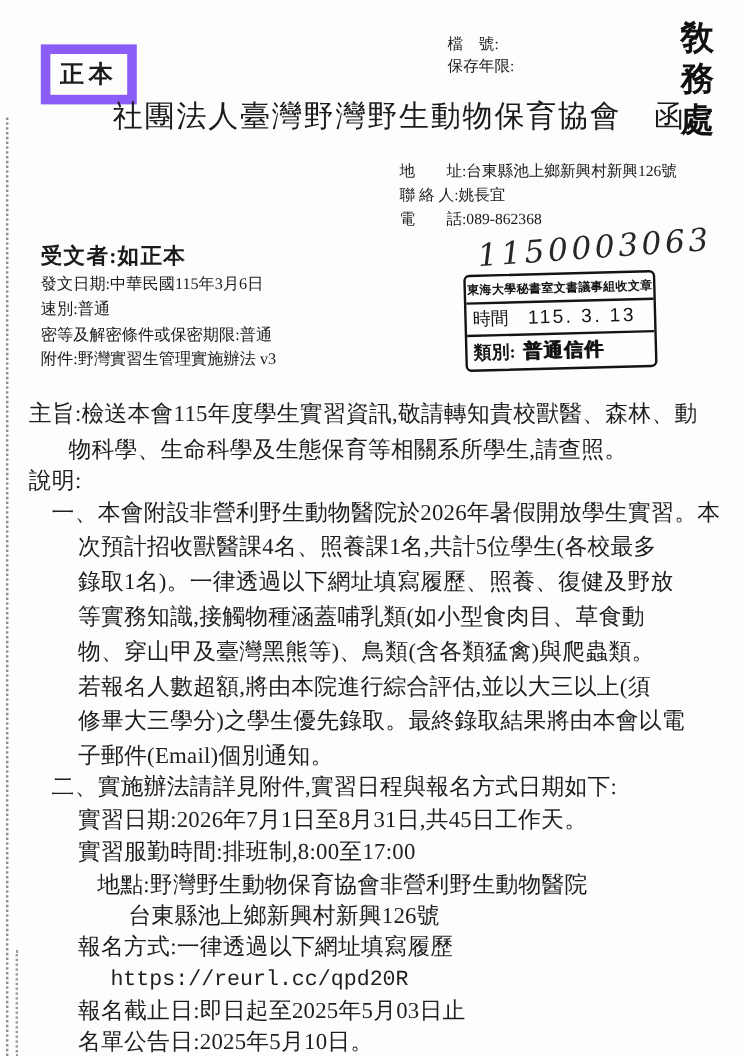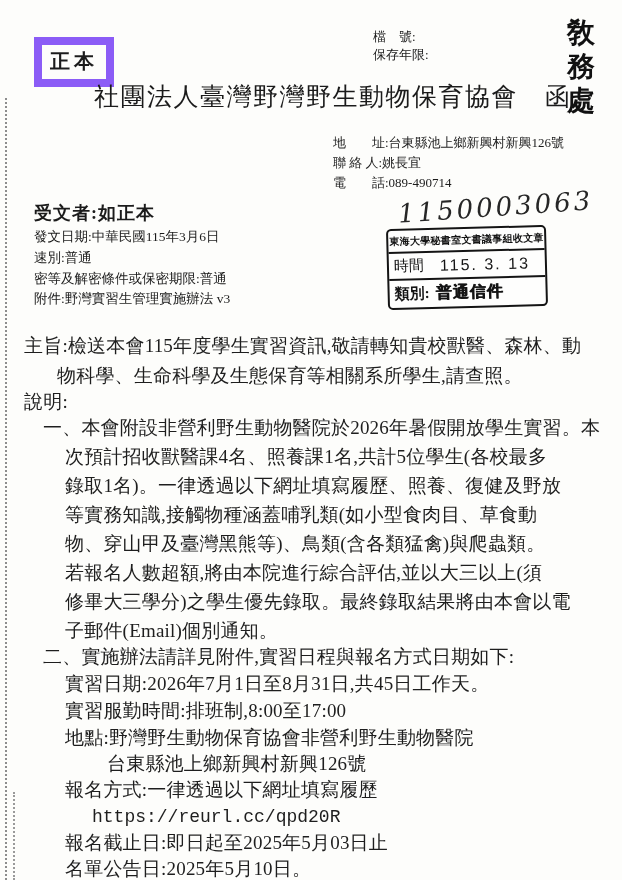--- a/index.html
+++ b/index.html
@@ -89,21 +89,21 @@
       <div>處</div>
     </div>
 
   <div class="abs doc-title">
     <span>社團法人臺灣野灣野生動物保育協會</span><span class="gap"></span><span>函</span>
   </div>
 
   <div class="abs sender">
       <div>地　　址:台東縣池上鄉新興村新興126號</div>
       <div>聯 絡 人:姚長宜</div>
-      <div>電　　話:089-490714</div>
+      <div>電　　話:089-862368</div>
     </div>
 
   <div class="abs recipient">受文者:如正本</div>
 
   <div class="abs meta">
       <div>發文日期:中華民國115年3月6日</div>
       <div>速別:普通</div>
       <div>密等及解密條件或保密期限:普通</div>
       <div>附件:野灣實習生管理實施辦法 v3</div>
     </div>
@@ -130,21 +130,21 @@
       <div class="body-line" style="left: 65px; top: 445px;">次預計招收獸醫課4名、照養課1名,共計5位學生(各校最多</div>
       <div class="body-line" style="left: 65px; top: 474px;">錄取1名)。一律透過以下網址填寫履歷、照養、復健及野放</div>
       <div class="body-line" style="left: 65px; top: 532px;">物、穿山甲及臺灣黑熊等)、鳥類(含各類猛禽)與爬蟲類。</div>
       <div class="body-line" style="left: 65px; top: 503px;">等實務知識,接觸物種涵蓋哺乳類(如小型食肉目、草食動</div>
       <div class="body-line" style="left: 65px; top: 561px;">若報名人數超額,將由本院進行綜合評估,並以大三以上(須</div>
       <div class="body-line" style="left: 65px; top: 590px;">修畢大三學分)之學生優先錄取。最終錄取結果將由本會以電</div>
       <div class="body-line" style="left: 43px; top: 645px;">二、實施辦法請詳見附件,實習日程與報名方式日期如下:</div>
       <div class="body-line" style="left: 65px; top: 619px;">子郵件(Email)個別通知。</div>
       <div class="body-line" style="left: 65px; top: 672px;">實習日期:2026年7月1日至8月31日,共45日工作天。</div>
       <div class="body-line" style="left: 65px; top: 699px;">實習服勤時間:排班制,8:00至17:00</div>
-      <div class="body-line" style="left: 65px; top: 726px; text-align: right;">地點:野灣野生動物保育協會非營利野生動物醫院</div>
+      <div class="body-line" style="left: 81px; top: 726px; text-align: right;">地點:野灣野生動物保育協會非營利野生動物醫院</div>
       <div class="body-line" style="left: 107px; top: 752px;">台東縣池上鄉新興村新興126號</div>
       <div class="body-line" style="left: 65px; top: 778px;">報名方式:一律透過以下網址填寫履歷</div>
       <div class="body-line mono" style="left: 92px; top: 805px;">https://reurl.cc/qpd20R</div>
       <div class="body-line" style="left: 65px; top: 831px;">報名截止日:即日起至2025年5月03日止</div>
       <div class="body-line" style="left: 65px; top: 857px;">名單公告日:2025年5月10日。</div>
     </div>
 
 </div>
 
 </body></html>

